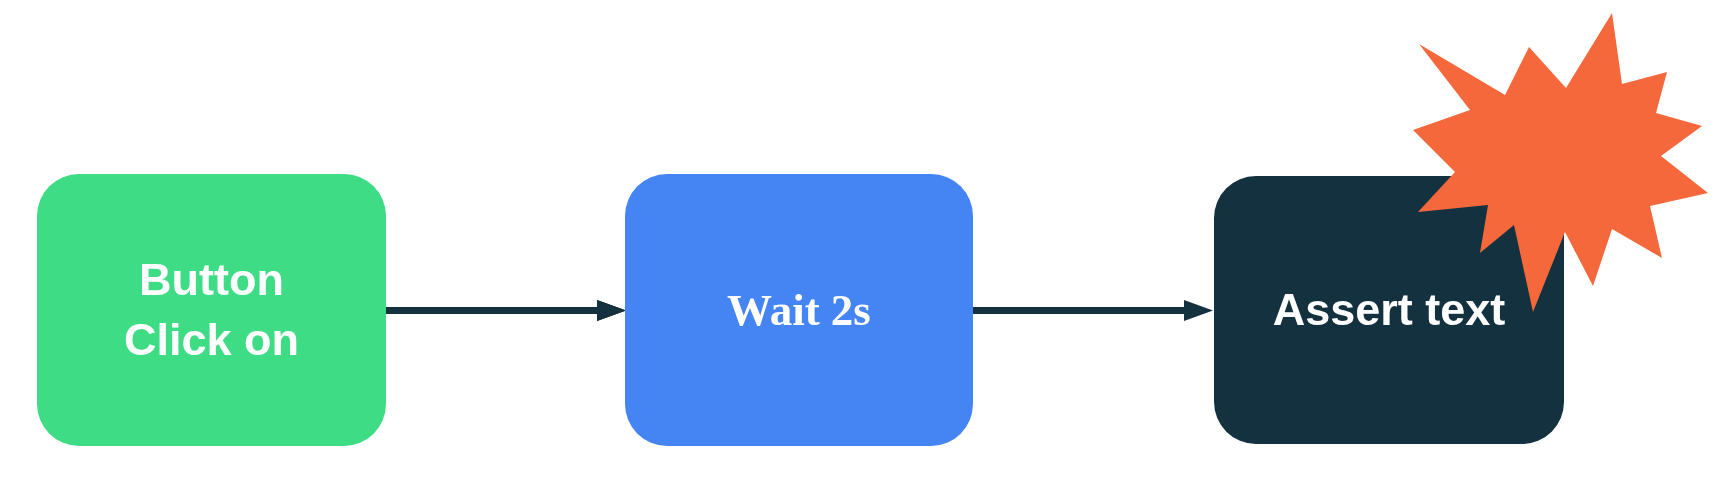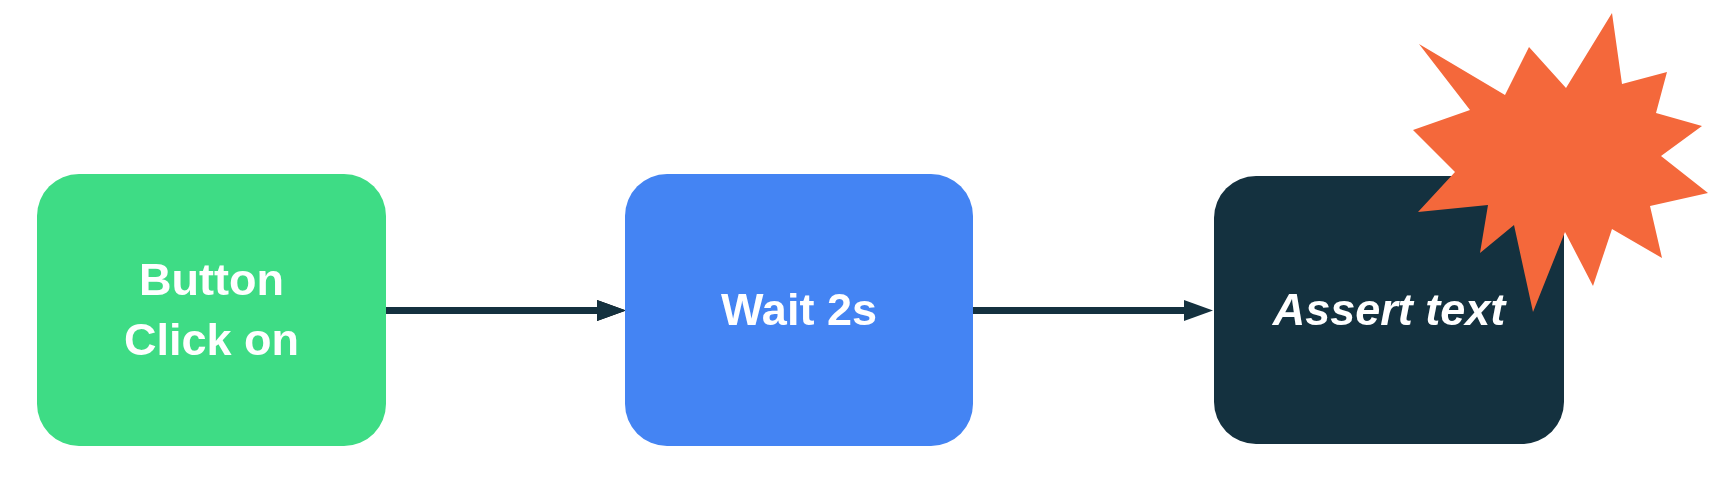--- a/index.html
+++ b/index.html
@@ -22,21 +22,21 @@
     border-radius: 42px;
     color: #ffffff;
     font-weight: 700;
     font-size: 45px;
     line-height: 60px;
     z-index: 1;
   }
   .node .line { display: block; }
   .node .line:empty { display: none; }
   #node-click  { left: 37px;   top: 174px; width: 349px; height: 272px; }
-  #node-wait   { left: 625px;  top: 174px; width: 348px; height: 272px; }
+  #node-wait   { left: 625px;  top: 174px; width: 348px; height: 272px; font-family: Liberation Serif, serif; }
   #node-assert { left: 1214px; top: 176px; width: 350px; height: 268px; }
   .overlay {
     position: absolute;
     left: 0; top: 0;
     width: 1730px;
     height: 486px;
     pointer-events: none;
   }
   .overlay.arrows { z-index: 0; }
   .overlay.decor  { z-index: 2; }
@@ -61,21 +61,21 @@
   <div class="node" id="node-click" style="background: rgb(62, 220, 133);">
     <span class="line">Button</span>
     <span class="line">Click on</span>
   </div>
 
   <div class="node" id="node-wait" style="background: rgb(68, 132, 243);">
     <span class="line">Wait 2s</span>
 
   </div>
 
-  <div class="node" id="node-assert" style="background: rgb(20, 49, 63); font-style: italic;">
+  <div class="node" id="node-assert" style="background: rgb(20, 49, 63);">
     <span class="line">Assert text</span>
   </div>
 
   <svg class="overlay decor" viewBox="0 0 1730 486">
     <polygon points="1419,44 1505,95 1529,47 1566,88 1612,13 1622,84 1667,72 1656,113 1702,126 1661,156 1708,193 1650,206 1662,258 1612,229 1593,286 1565,232 1533,312 1514,225 1480,253 1488,205 1418,212 1455,172 1413,130 1470,110" fill="#f4683b">
     </polygon>
   </svg>
 
 </div>
 

